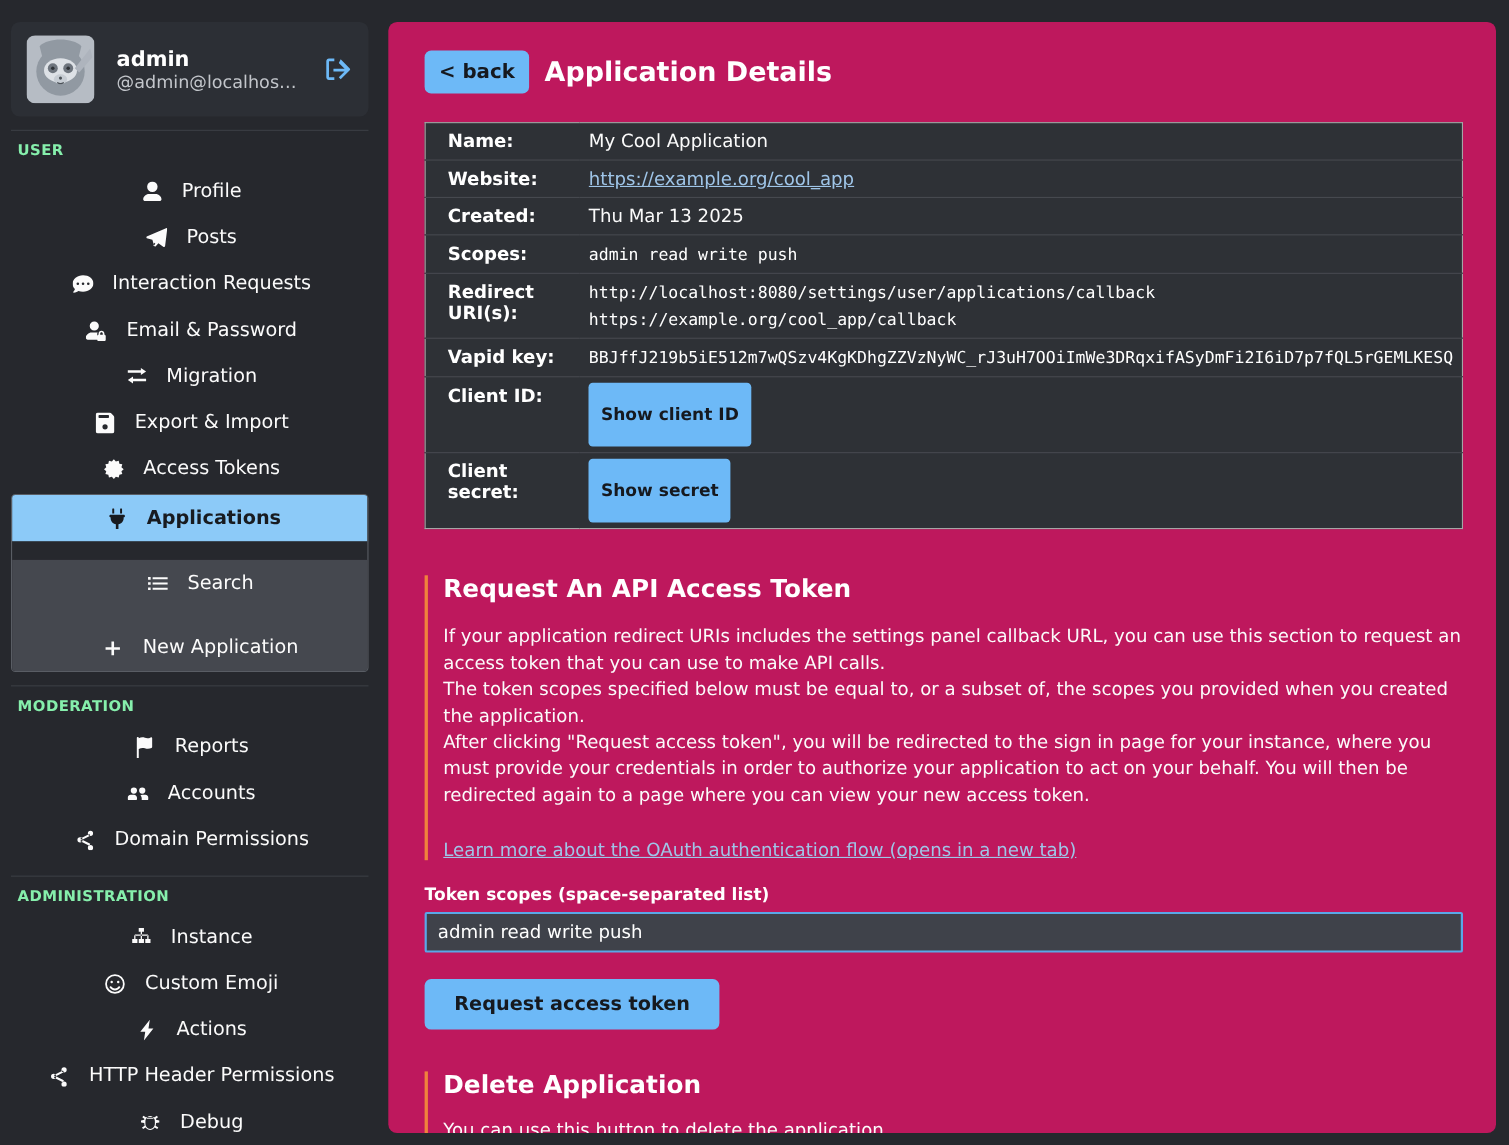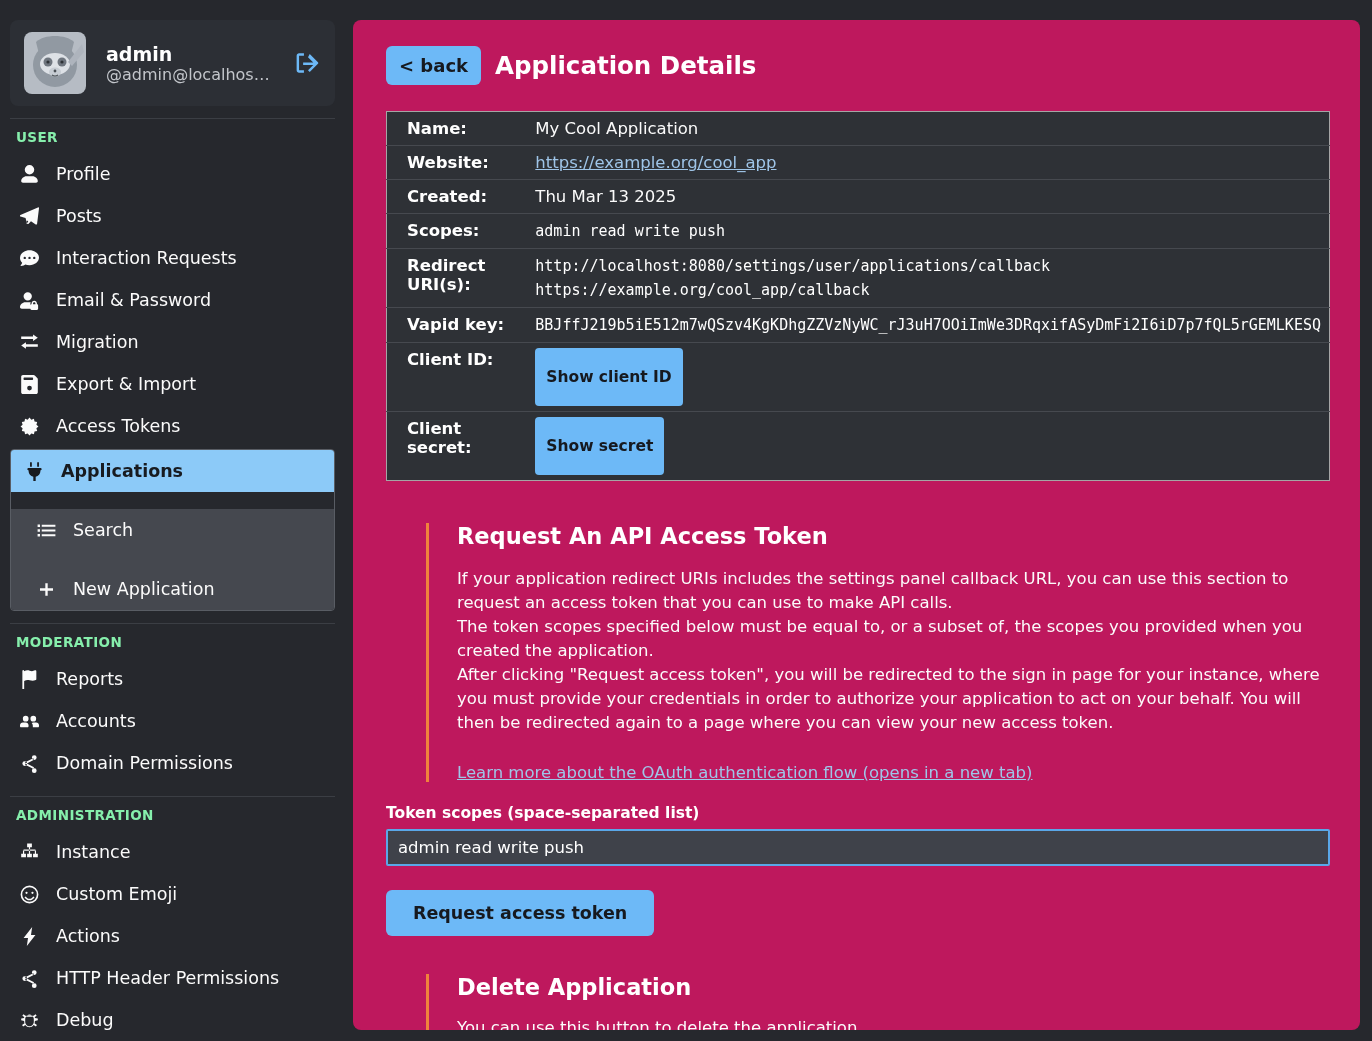--- a/index.html
+++ b/index.html
@@ -28,21 +28,21 @@
   .logout svg { width:100%; height:100%; }
 
   .nav-section { margin:0 10px; border-top:1px solid #3b3e44; padding-top:10px; margin-top:12px; }
   .section-label {
     color:#86efac; font-weight:bold; font-size:13.5px;
     letter-spacing:.4px; margin:0 0 8px 6px;
   }
   .nav-item {
     display:flex; align-items:center; gap:16px;
     padding:11px 6px 11px 8px; font-size:17.5px; color:#fbfbfb;
-    cursor:pointer; text-decoration:none; border-radius:8px;
+    cursor:pointer; text-decoration:none; border-radius:8px;justify-content:center;
   }
   .nav-item .icon { width:22px; height:20px; flex:0 0 22px; display:flex; align-items:center; justify-content:center; }
   .nav-item .icon svg { width:19px; height:19px; fill:currentColor; }
   .active-block { border-radius:4px; margin:2px 0; border:1px solid #595d64; overflow:hidden; }
   .active-block .nav-item.active {
     background:#8ccaf8; color:#181b20; font-weight:bold; border-radius:0;
     padding-left:12px;
   }
   .submenu { background:#45484f; }
   .submenu .nav-item { padding-left:24px; border-radius:0;margin-top:17px; }
@@ -72,21 +72,21 @@
   table.details tr { border-bottom:1px solid #46494f; }
   table.details tr:last-child { border-bottom:none; }
   table.details th {
     text-align:left; font-weight:bold; font-size:16.5px; color:#ffffff;
     width:190px; padding:7px 20px; vertical-align:top;
   }
   table.details td { padding:5px 8px; font-size:16.5px; vertical-align:middle; }
   .mono { font-family:"DejaVu Sans Mono","Liberation Mono",monospace; font-size:15px; color:#ffffff; line-height:1.6; }
   a.link { color:#9fc5e8; text-decoration:underline; cursor:pointer; font-size:16.5px; }
 
-  section.bordered { border-left:3px solid #f0823c; padding-left:28px; margin-bottom:22px;margin-left:40px; }
+  section.bordered { border-left:3px solid #f0823c; padding-left:14px; margin-bottom:22px; }
   section.bordered h2 { font-size:22.5px; font-weight:bold; margin-bottom:18px; color:#ffffff; }
   .paras div { font-size:16.5px; line-height:1.46; color:#fbfbfb; }
   section.bordered a.link { display:inline-block; margin-top:27px; }
 
   .field-label { display:block; font-weight:bold; font-size:15.5px; margin-bottom:7px; color:#ffffff; }
   .text-input {
     width:100%; height:37px; background:#3f424a;
     border:2px solid #5aa7e8; border-radius:2px;
     color:#ffffff; font-size:16.5px; font-family:inherit;
     padding:0 10px; margin-bottom:24px; outline:none;

